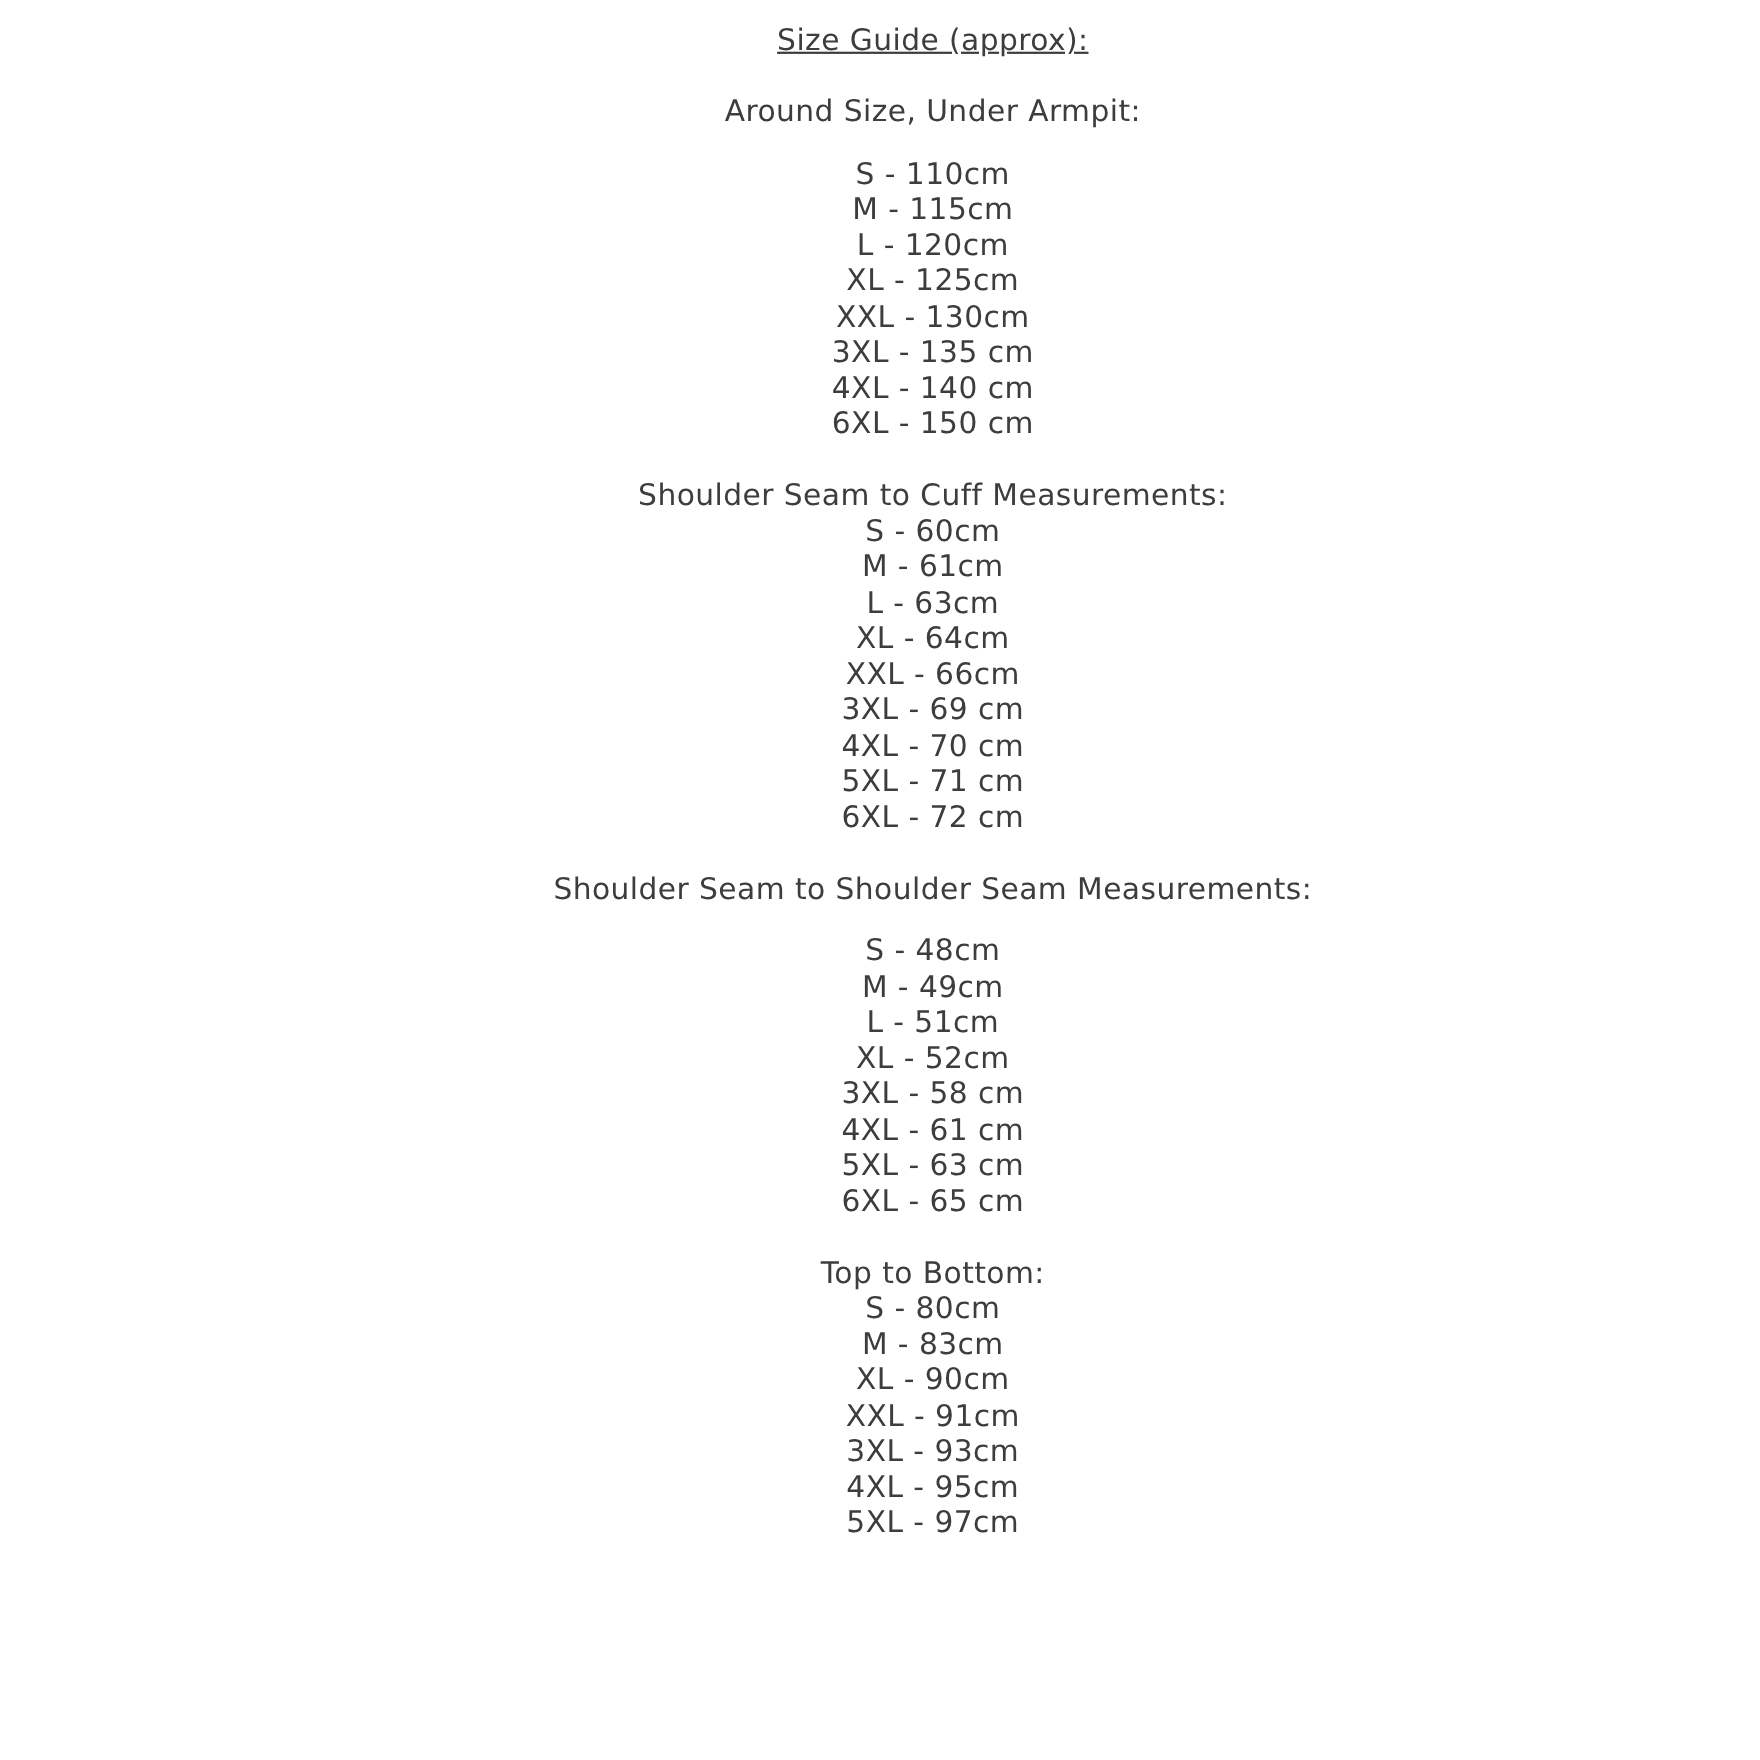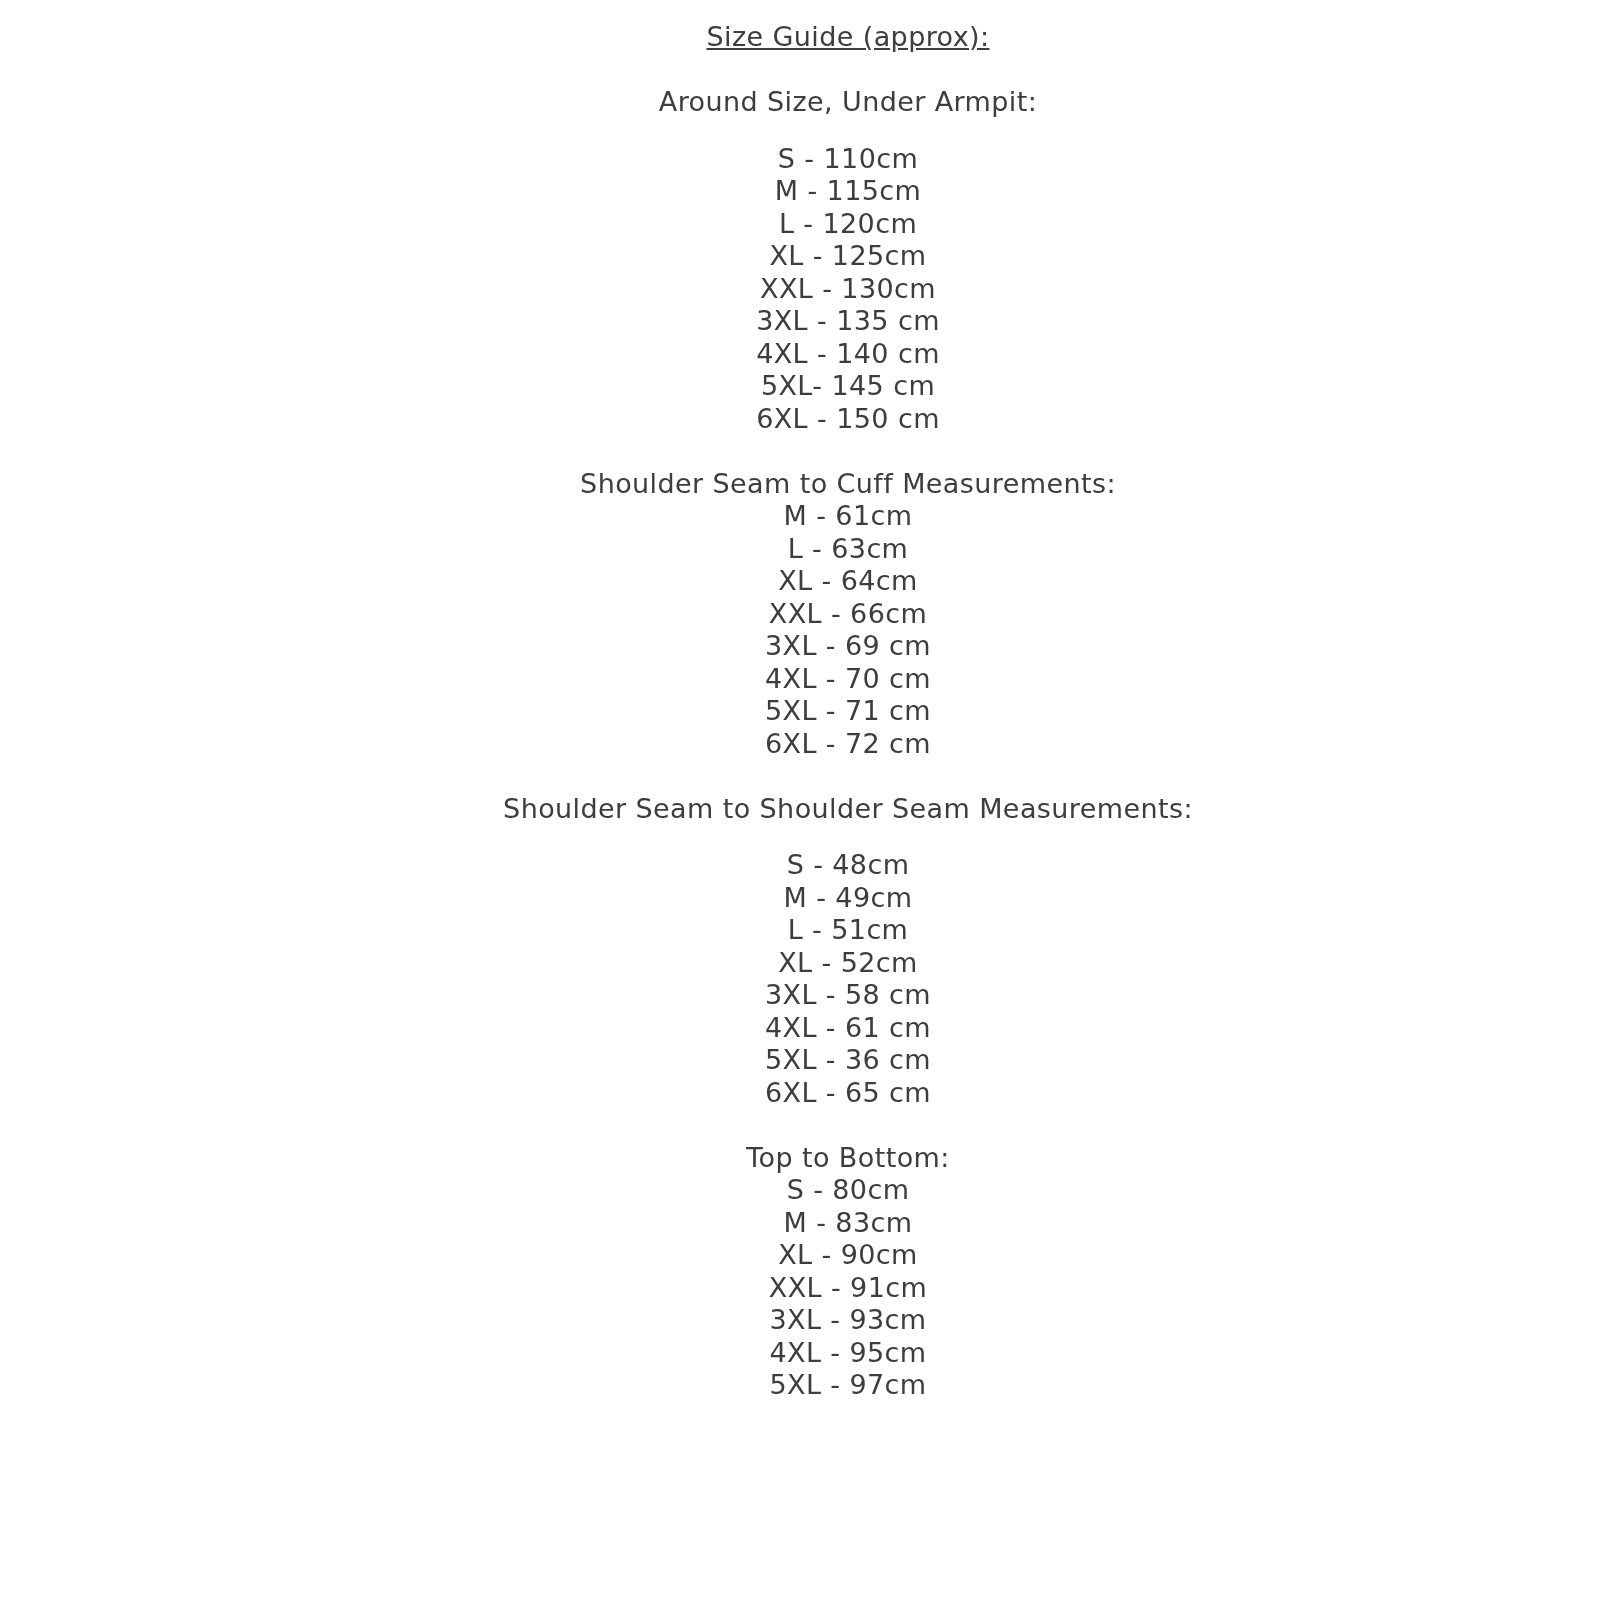--- a/index.html
+++ b/index.html
@@ -48,47 +48,47 @@
   <div class="section">
         <div class="line heading">Around Size, Under Armpit:</div>
         <div class="list gap-top">
           <div class="line item">S - 110cm</div>
           <div class="line item">M - 115cm</div>
           <div class="line item">L - 120cm</div>
           <div class="line item">XL - 125cm</div>
           <div class="line item">XXL - 130cm</div>
           <div class="line item">3XL - 135 cm</div>
           <div class="line item">4XL - 140 cm</div>
-          <div class="line item">5XL- 145 cm</div>
           <div class="line item">6XL - 150 cm</div>
         </div>
       </div>
       <div class="section">
         <div class="line heading">Shoulder Seam to Cuff Measurements:</div>
         <div class="list">
+          <div class="line item">S - 60cm</div>
           <div class="line item">M - 61cm</div>
           <div class="line item">L - 63cm</div>
           <div class="line item">XL - 64cm</div>
           <div class="line item">XXL - 66cm</div>
           <div class="line item">3XL - 69 cm</div>
           <div class="line item">4XL - 70 cm</div>
           <div class="line item">5XL - 71 cm</div>
           <div class="line item">6XL - 72 cm</div>
         </div>
       </div>
       <div class="section">
         <div class="line heading">Shoulder Seam to Shoulder Seam Measurements:</div>
         <div class="list gap-top">
           <div class="line item">S - 48cm</div>
           <div class="line item">M - 49cm</div>
           <div class="line item">L - 51cm</div>
           <div class="line item">XL - 52cm</div>
           <div class="line item">3XL - 58 cm</div>
           <div class="line item">4XL - 61 cm</div>
-          <div class="line item">5XL - 36 cm</div>
+          <div class="line item">5XL - 63 cm</div>
           <div class="line item">6XL - 65 cm</div>
         </div>
       </div>
       <div class="section">
         <div class="line heading">Top to Bottom:</div>
         <div class="list">
           <div class="line item">S - 80cm</div>
           <div class="line item">M - 83cm</div>
           <div class="line item">XL - 90cm</div>
           <div class="line item">XXL - 91cm</div>

